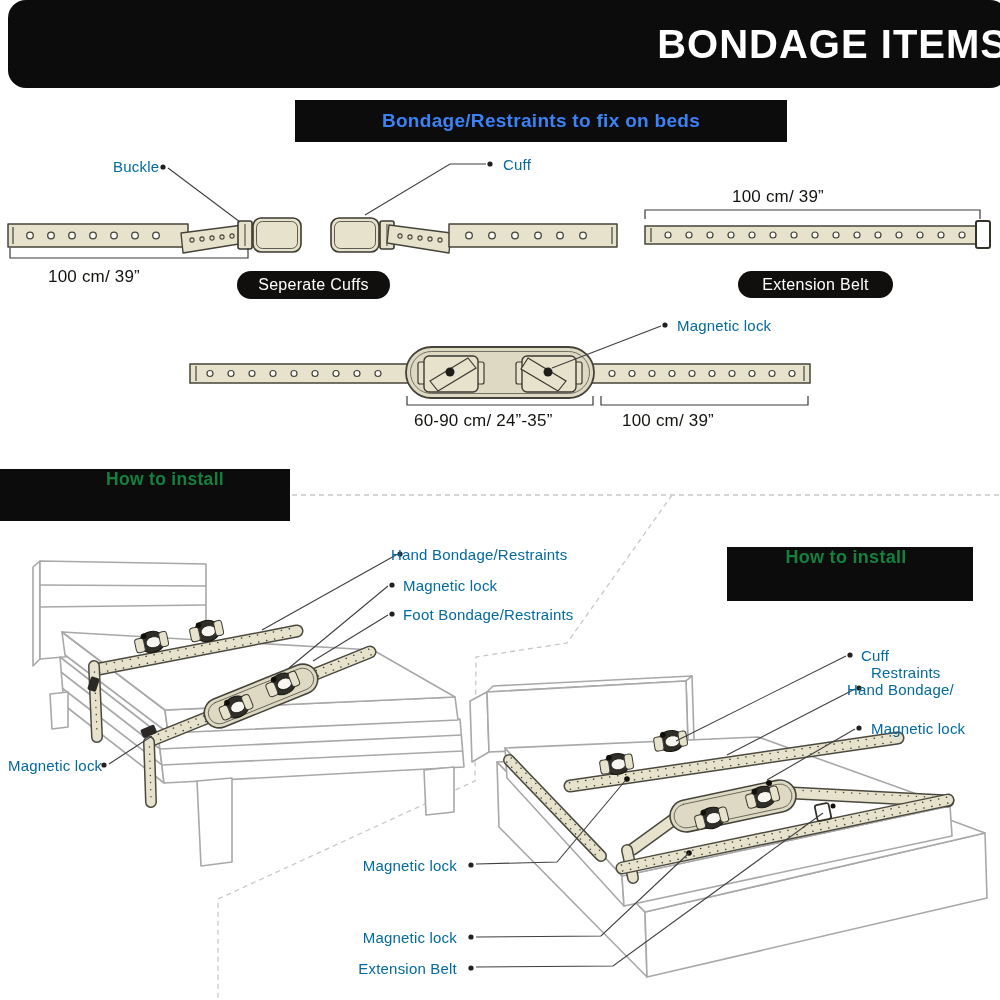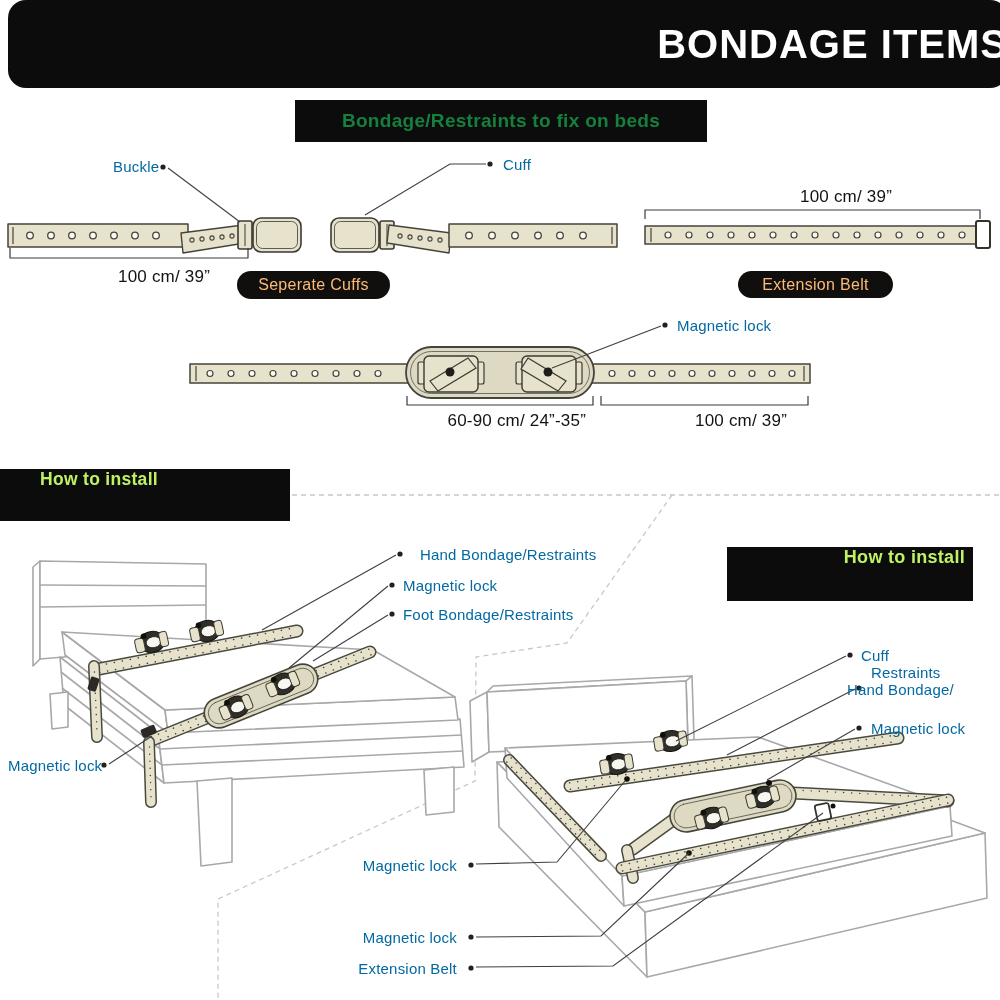--- a/index.html
+++ b/index.html
@@ -10,41 +10,41 @@
   #art{position:absolute;left:0;top:0;}
   .abs{position:absolute;}
   .top-banner{
     left:8px;top:0;width:1000px;height:88px;background:#0d0c0c;border-radius:18px;
     display:flex;align-items:center;justify-content:flex-end;
   }
   .top-banner h1{
     margin:0;color:#ffffff;font-size:40px;font-weight:800;letter-spacing:1px;
   }
   .sub-banner{
-    left:295px;top:100px;width:412px;height:42px;background:#0d0c0c;
+    left:295px;top:100px;width:492px;height:42px;background:#0d0c0c;
     display:flex;align-items:center;justify-content:center;
-    color:#15803d;font-size:19px;font-weight:600;letter-spacing:.3px;
+    color:#3b82f6;font-size:19px;font-weight:600;letter-spacing:.3px;
   }
   .label{
     position:absolute;font-size:15px;font-weight:500;color:#0369a1;
     letter-spacing:.2px;white-space:pre;line-height:17px;
   }
   .label.right{text-align:right;}
   .dim{
     position:absolute;font-size:17px;font-weight:500;color:#141310;
-    text-align:right;letter-spacing:.2px;white-space:nowrap;
+    text-align:left;letter-spacing:.2px;white-space:nowrap;
   }
   .pill{
-    position:absolute;background:#100f0e;color:#fdba74;border-radius:15px;
+    position:absolute;background:#100f0e;color:#ffffff;border-radius:15px;
     display:flex;align-items:center;justify-content:center;
     font-size:16px;font-weight:500;letter-spacing:.3px;
   }
   .secbox{
-    position:absolute;background:#0d0c0c;color:#bef264;font-weight:600;
-    display:flex;flex-direction:column;
+    position:absolute;background:#0d0c0c;color:#15803d;font-weight:600;
+    display:flex;justify-content:center;
     font-size:17.5px;line-height:21px;letter-spacing:.3px;
   }
   .secbox.left-pad{padding-left:40px;}
   .secbox.right-align{text-align:right;padding-right:8px;}
 </style>
 </head>
 <body>
 
 <div id="canvas">
 
@@ -354,21 +354,21 @@
   <div class="pill" style="left:237px;top:271px;width:153px;height:28px;">Seperate Cuffs</div>
   <div class="pill" style="left:738px;top:271px;width:155px;height:27px;">Extension Belt</div>
 
   <div class="secbox left-pad" style="left:0;top:469px;width:250px;height:52px;">
     <span>How to install</span>
   </div>
   <div class="secbox right-align" style="left:727px;top:547px;width:238px;height:54px;font-size:18px;">
     <span>How to install</span>
   </div>
 
-  <span class="label" style="left:420px;top:546px;">Hand Bondage/Restraints</span>
+  <span class="label" style="left:391px;top:546px;">Hand Bondage/Restraints</span>
   <span class="label" style="left:403px;top:577px;">Magnetic lock</span>
   <span class="label" style="left:403px;top:606px;">Foot Bondage/Restraints</span>
   <span class="label" style="left:8px;top:757px;">Magnetic lock</span>
 
   <span class="label" style="left:861px;top:647px;">Cuff</span>
   <span class="label" style="left:847px;top:681px;">Hand Bondage/</span>
   <span class="label" style="left:871px;top:664px;">Restraints</span>
   <span class="label" style="left:871px;top:720px;">Magnetic lock</span>
   <span class="label right" style="left:347px;top:857px;width:110px;">Magnetic lock</span>
   <span class="label right" style="left:347px;top:929px;width:110px;">Magnetic lock</span>

